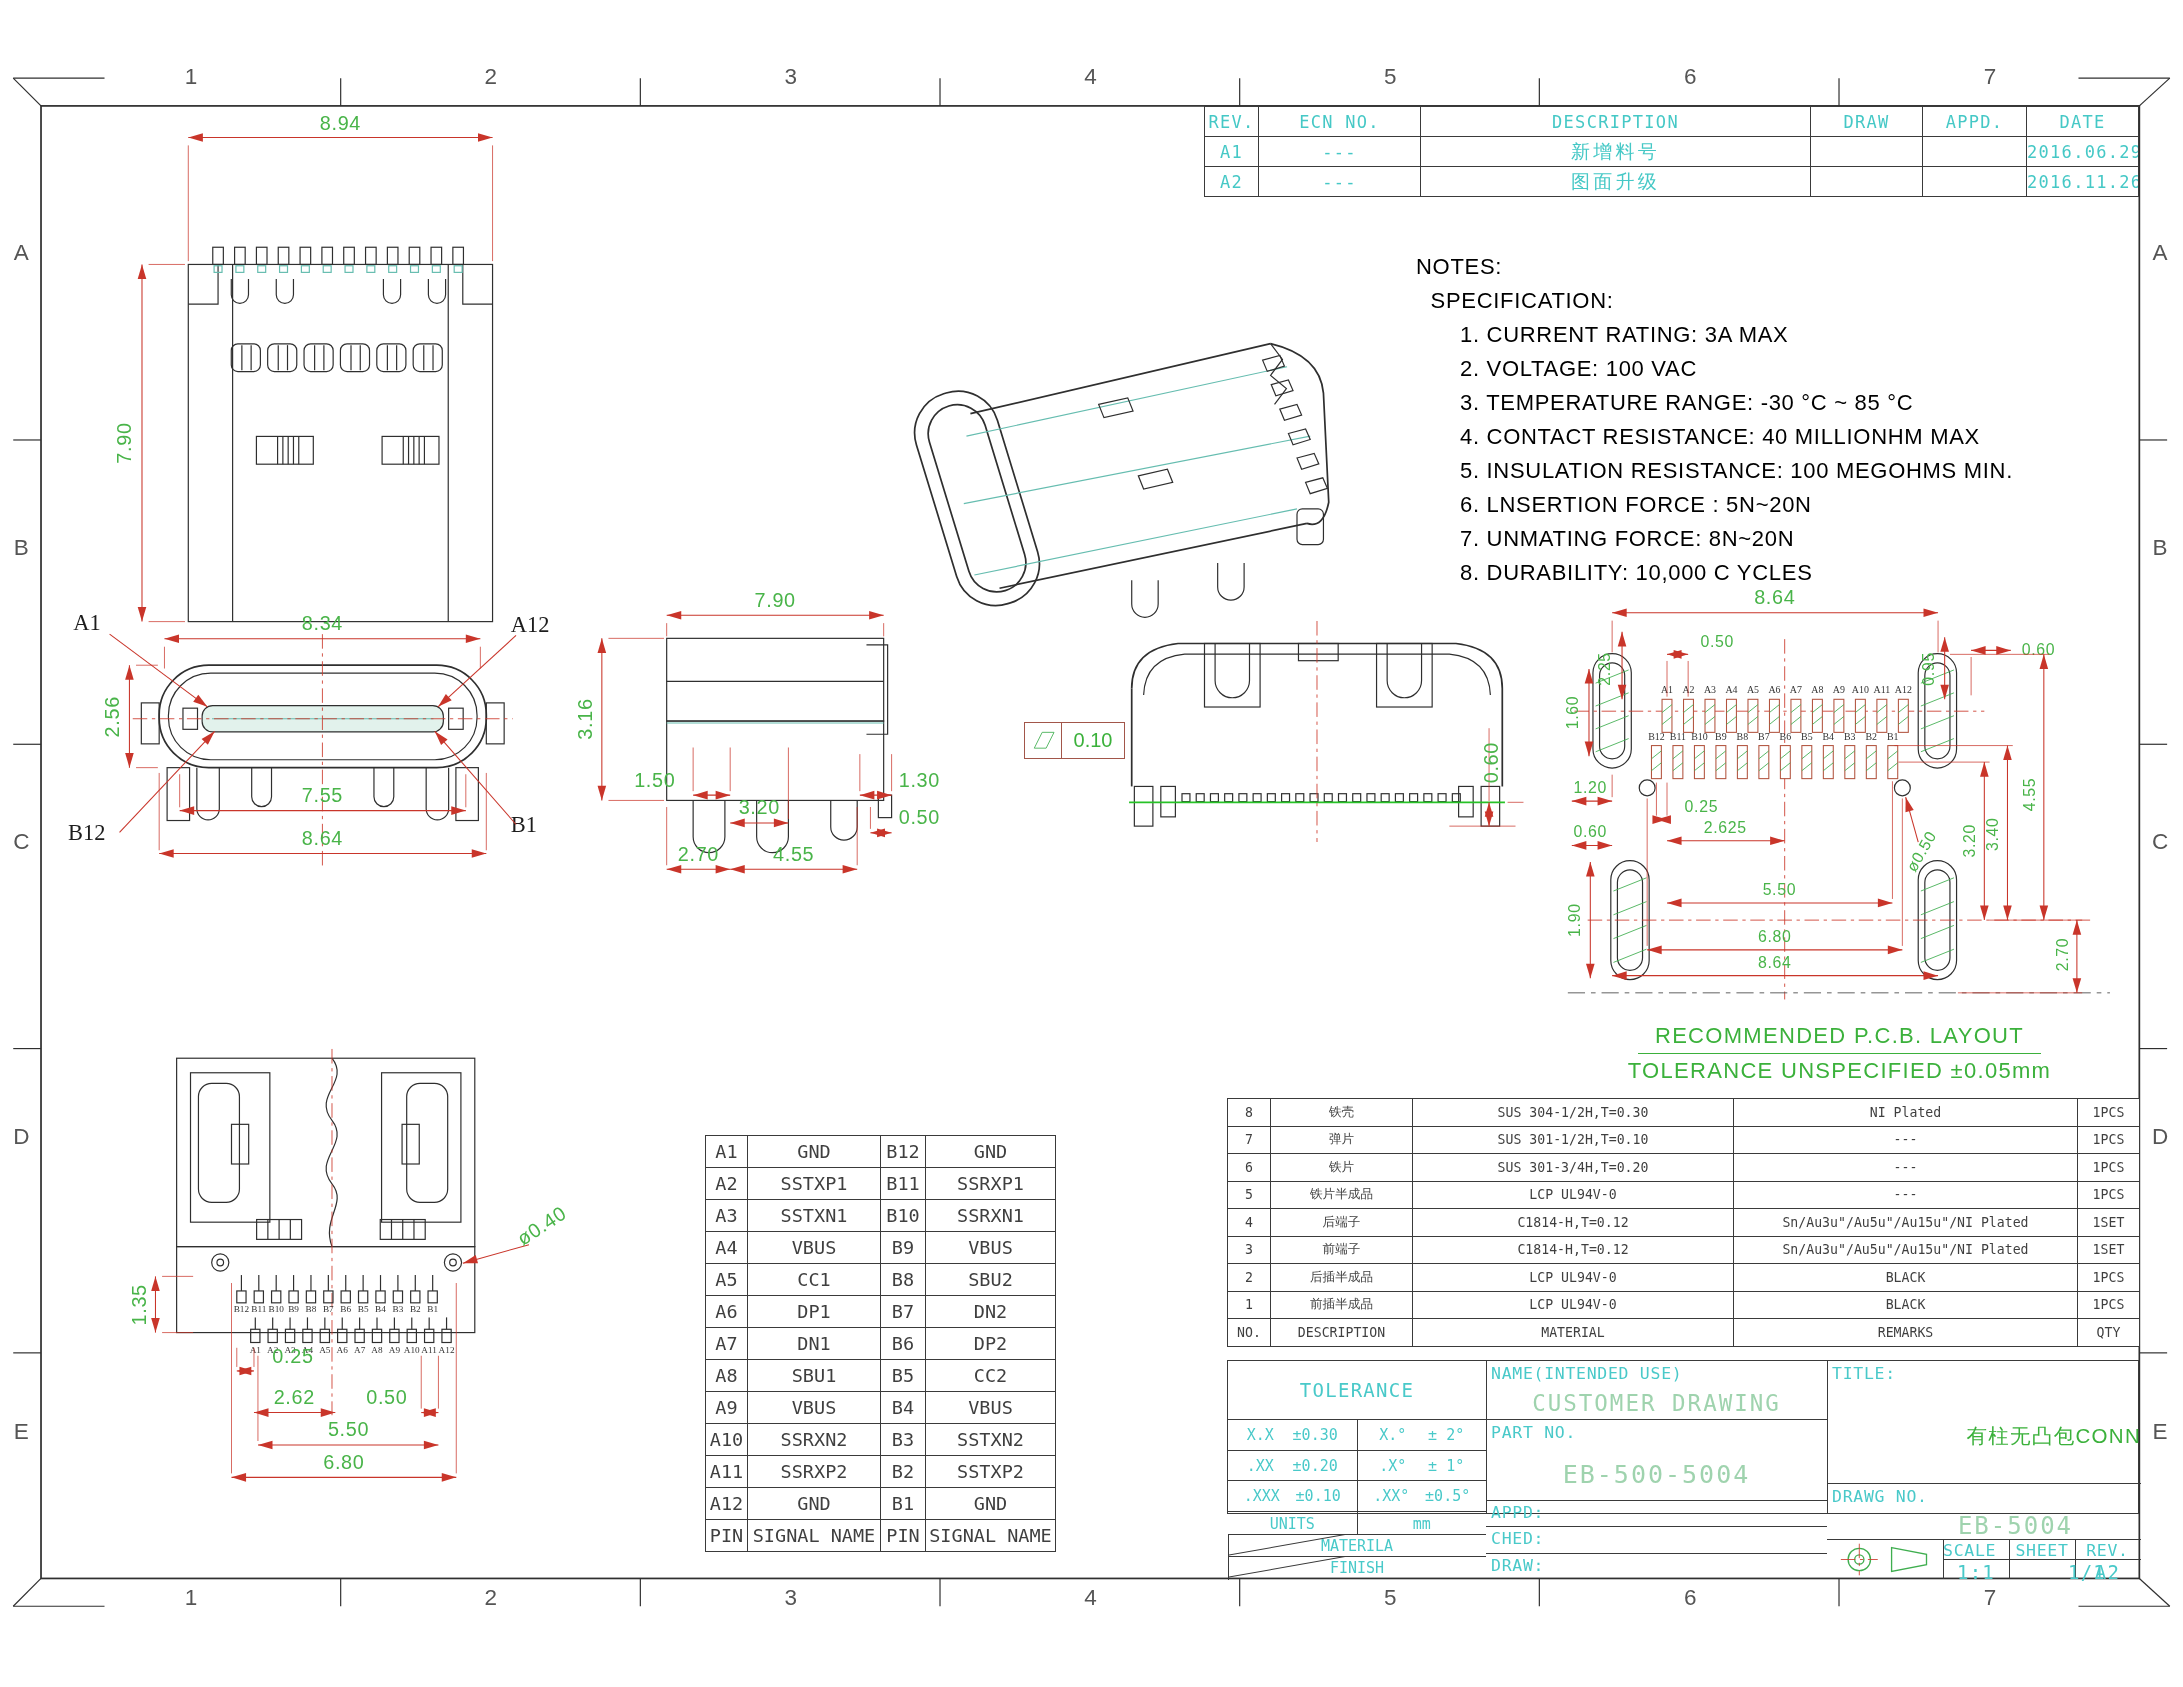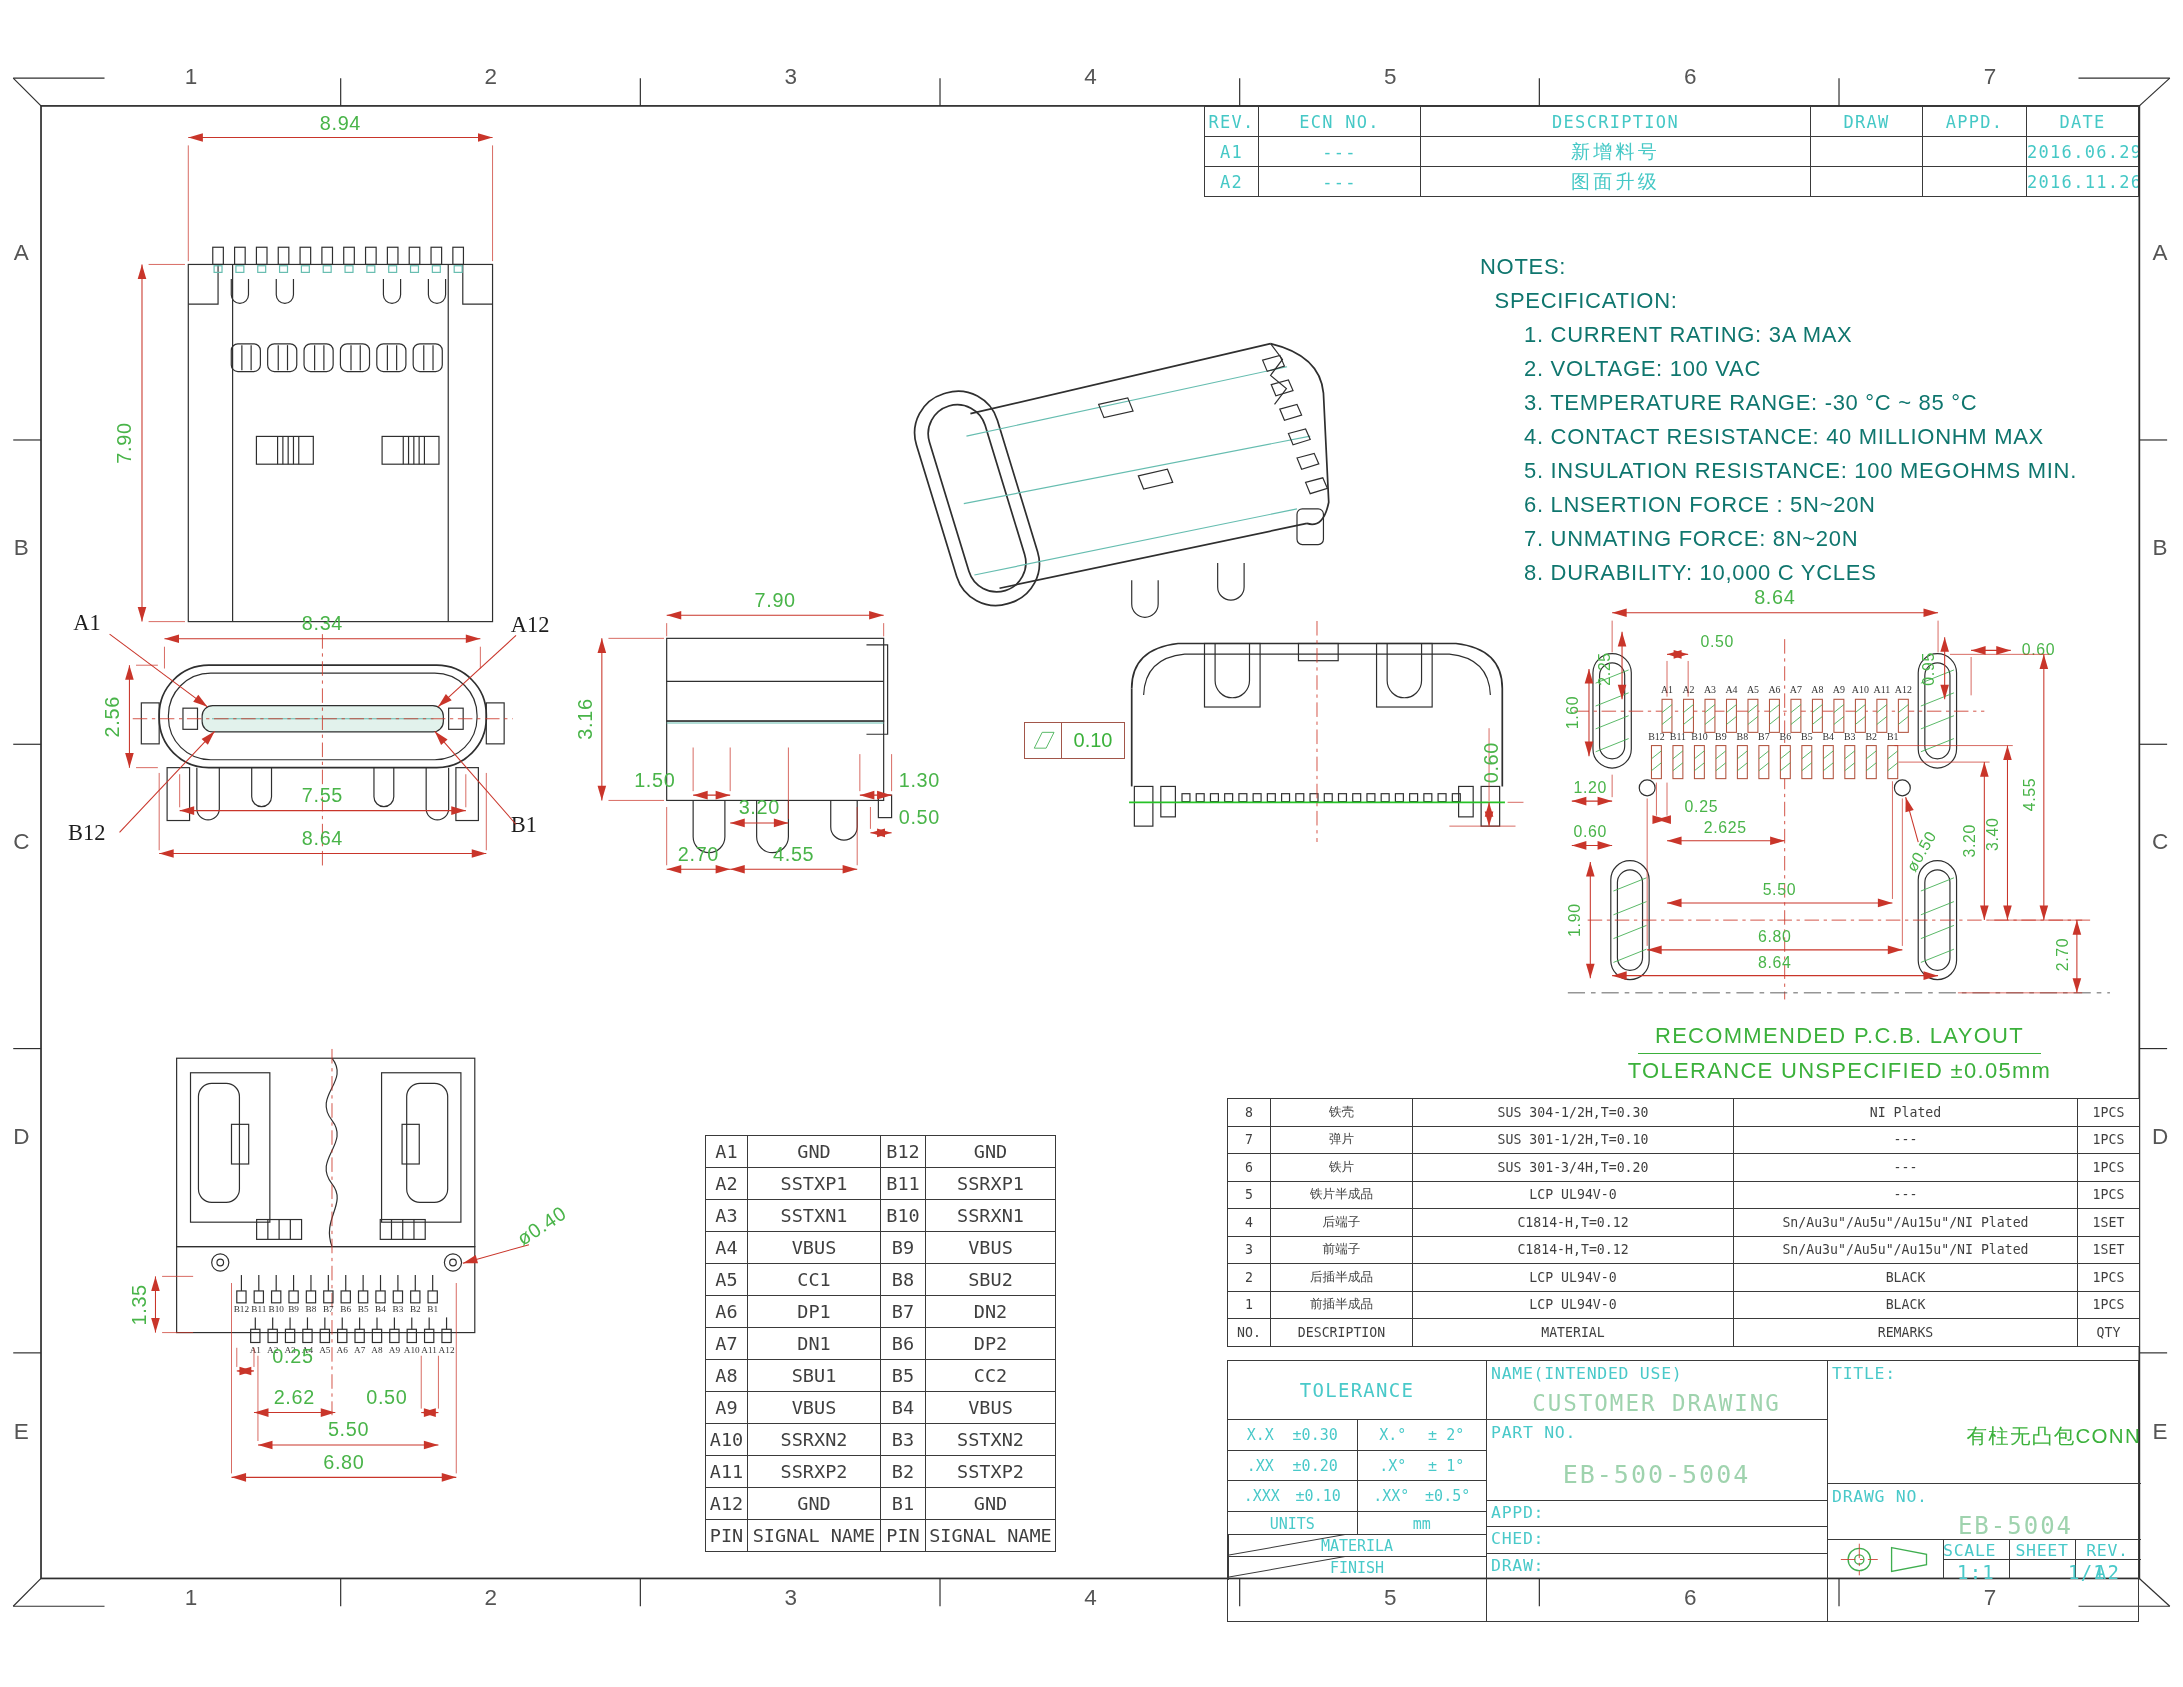--- a/index.html
+++ b/index.html
@@ -34,25 +34,25 @@
   td{border:1.3px solid #3a3a3a;text-align:center;vertical-align:middle;padding:0;overflow:hidden;white-space:nowrap}
   .rev{left:1204px;top:106px;width:935px;color:#45c8c6}
   .rev td{height:29px;font:17px "DejaVu Sans Mono",monospace;letter-spacing:1.3px}
   .rev .zh{font:19px "Liberation Sans",sans-serif;letter-spacing:3.3px}
   .pin{left:705px;top:1135px;width:351px;color:#3f3f3f}
   .pin td{height:31px;font:18.5px "DejaVu Sans Mono",monospace}
   .bom{left:1227px;top:1098px;width:912px;color:#3f3f3f}
   .bom td{height:26.5px;font:13.2px "DejaVu Sans Mono",monospace}
   .bom .zh{font:12.6px "Liberation Sans",sans-serif}
   
-  .notes{position:absolute;left:1480px;top:250px;color:#0f766e;
+  .notes{position:absolute;left:1416px;top:250px;color:#000000;
          font:22px "Liberation Sans",sans-serif;letter-spacing:0.7px;line-height:34px}
   .notes .ind1{padding-left:14.6px}.notes .ind2{padding-left:44px}
   
-  .tb{position:absolute;left:1227px;top:1360px;width:912px;height:262px;border:1.7px solid #3a3a3a;box-sizing:border-box}
+  .tb{position:absolute;left:1227px;top:1360px;width:912px;height:154px;border:1.7px solid #3a3a3a;box-sizing:border-box}
   .tb .vline{position:absolute;top:0;bottom:0;width:0;border-left:1.3px solid #3a3a3a}
   .tb .hrow{position:absolute;border-top:1.3px solid #3a3a3a}
   .cyl{color:#49c9c9;font:16.5px "DejaVu Sans Mono",monospace;letter-spacing:0.7px}
   .cyb{color:#49c9c9;font:19px "DejaVu Sans Mono",monospace;letter-spacing:1.3px}
   .pale{color:#9fd3ae;font:22.5px "DejaVu Sans Mono",monospace;letter-spacing:2px}
   .grt{color:#3bb13b;font:20.5px "Liberation Sans",sans-serif;letter-spacing:1.3px}
   .tolcells{display:flex;height:100%;color:#49c9c9;font:15px "DejaVu Sans Mono",monospace}
   .tolcells>div{flex:1;display:flex;align-items:center;justify-content:space-evenly}
   .tolcells>div+div{border-left:1.3px solid #3a3a3a}
   .diag{position:absolute;overflow:hidden}

